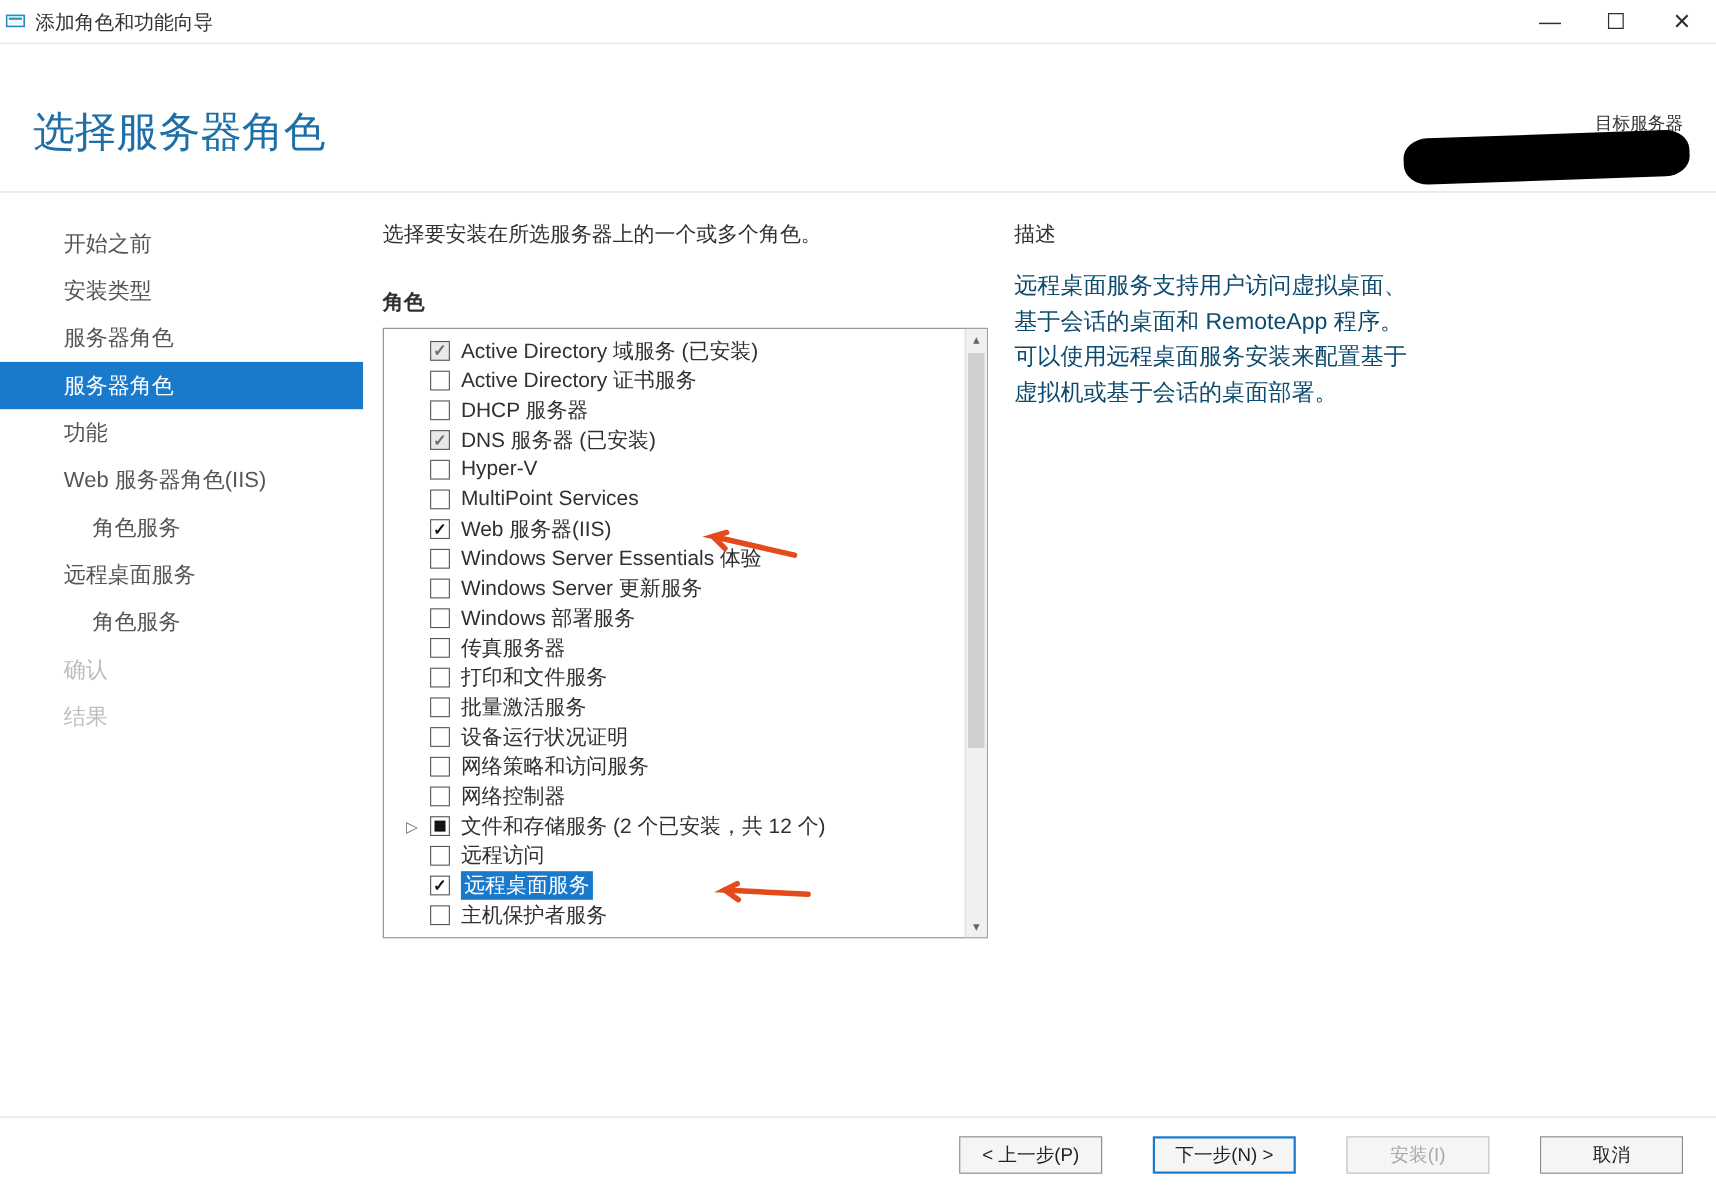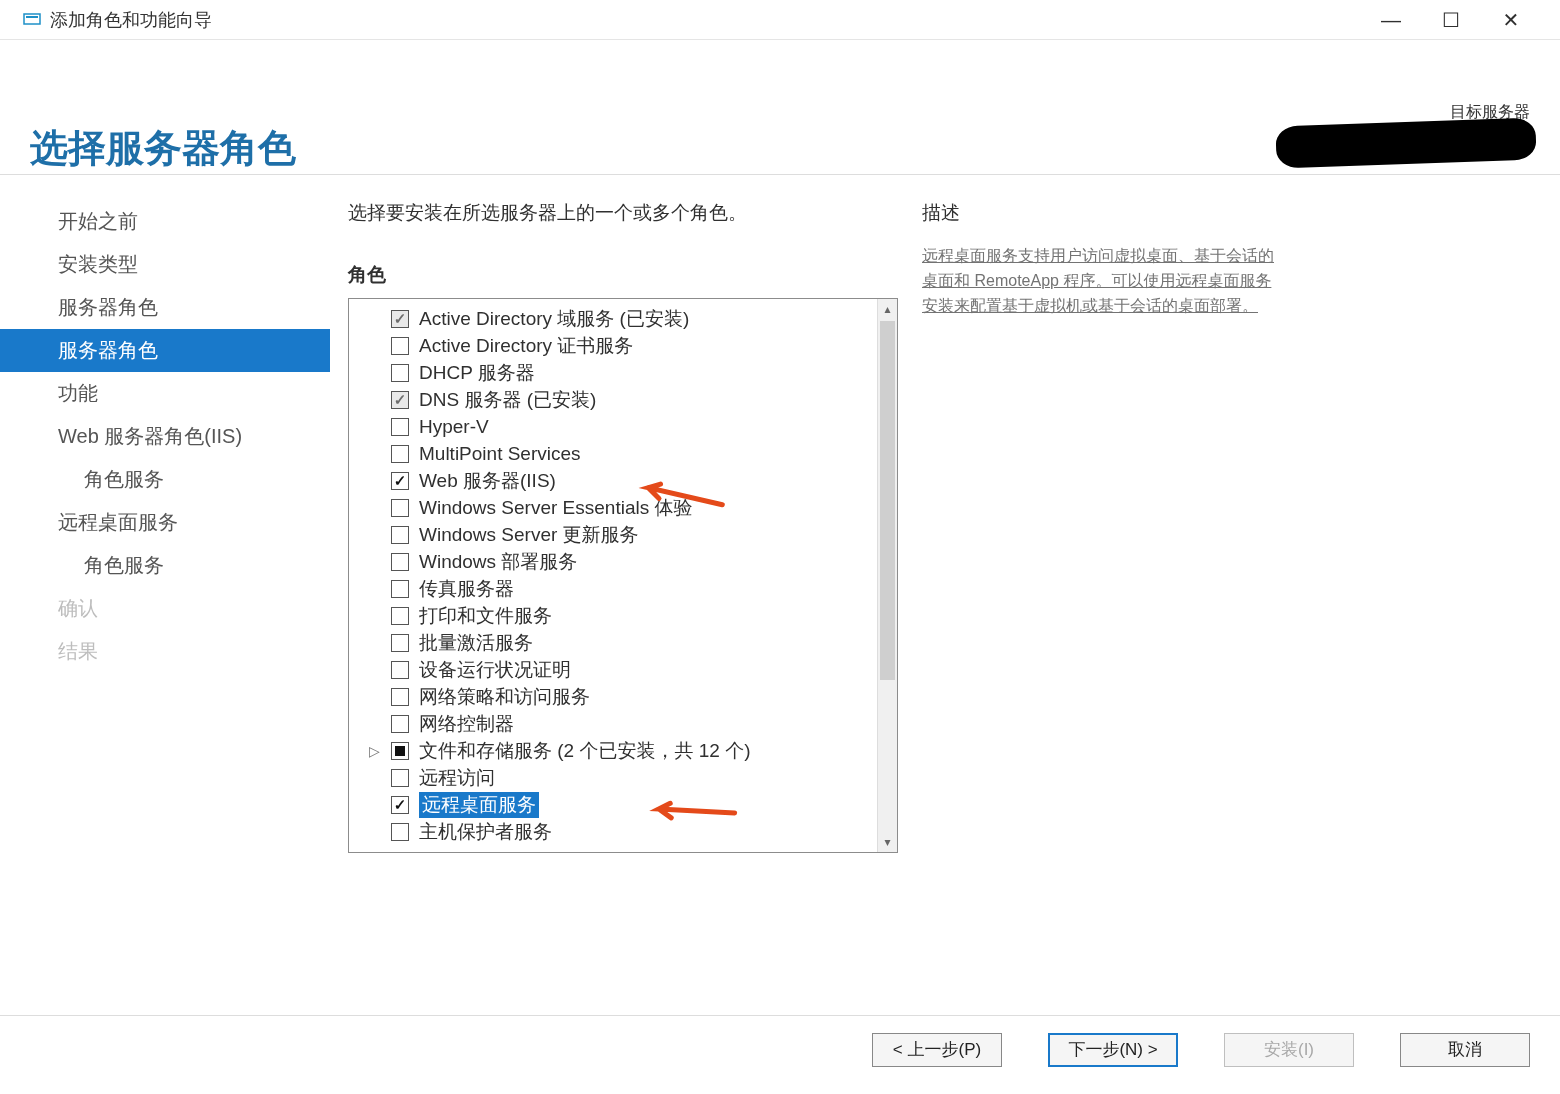--- a/index.html
+++ b/index.html
@@ -9,21 +9,21 @@
       width: 1560px;
       height: 1094px;
       overflow: hidden;
       font-size: 18px;
       color: #303030;
     }
     .titlebar {
       display: flex;
       align-items: center;
       height: 40px;
-      padding: 0 22px;
+      padding: 0 4px;
       border-bottom: 1px solid #e5e5e5;
     }
     .titlebar .app-icon {
       width: 20px; height: 20px; margin-right: 8px;
       display: inline-flex; align-items: center; justify-content: center;
       color: #1e90c8;
     }
     .titlebar .title { font-size: 18px; color: #333; flex: 1; }
     .win-controls { display: flex; gap: 30px; margin-right: 12px; }
     .win-controls span { width: 30px; text-align: center; cursor: pointer; font-size: 20px; line-height: 20px; }
@@ -32,22 +32,21 @@
       position: relative;
       height: 135px;
       border-bottom: 1px solid #ddd;
     }
     .page-title {
       position: absolute;
       left: 30px;
       top: 55px;
       font-size: 38px;
       color: #1e6fa8;
-      font-weight: 700;
-      margin-top: 28px;
+      font-weight: 400;
     }
     .target-label {
       position: absolute;
       right: 30px;
       top: 62px;
       font-size: 16px;
       color: #333;
       text-align: right;
     }
     .redact {
@@ -137,21 +136,21 @@
     .scrollbar {
       position: absolute; right: 0; top: 0; bottom: 0; width: 20px;
       background: #f0f0f0; border-left: 1px solid #ddd;
     }
     .sb-btn { height: 20px; display: flex; align-items:center; justify-content:center; font-size:12px; color:#666; }
     .sb-track { position: absolute; top:20px; bottom:20px; left:0; right:0; }
     .sb-thumb { position:absolute; left:2px; right:2px; top:2px; height:70%; background:#cfcfcf; }
 
     .desc-col { flex: 1; padding-right: 10px; }
     .desc-label { font-size: 19px; font-weight: normal; margin-bottom: 18px; }
-    .desc-text { font-size: 16px; line-height: 1.55; color: #737373; max-width: 360px; text-decoration: underline; }
+    .desc-text { font-size: 21px; line-height: 1.55; color: #0c4a6e; max-width: 360px; }
 
     .footer {
       border-top: 1px solid #ddd;
       height: 68px;
       display: flex;
       justify-content: flex-end;
       align-items: center;
       padding: 0 30px;
       gap: 14px;
     }

